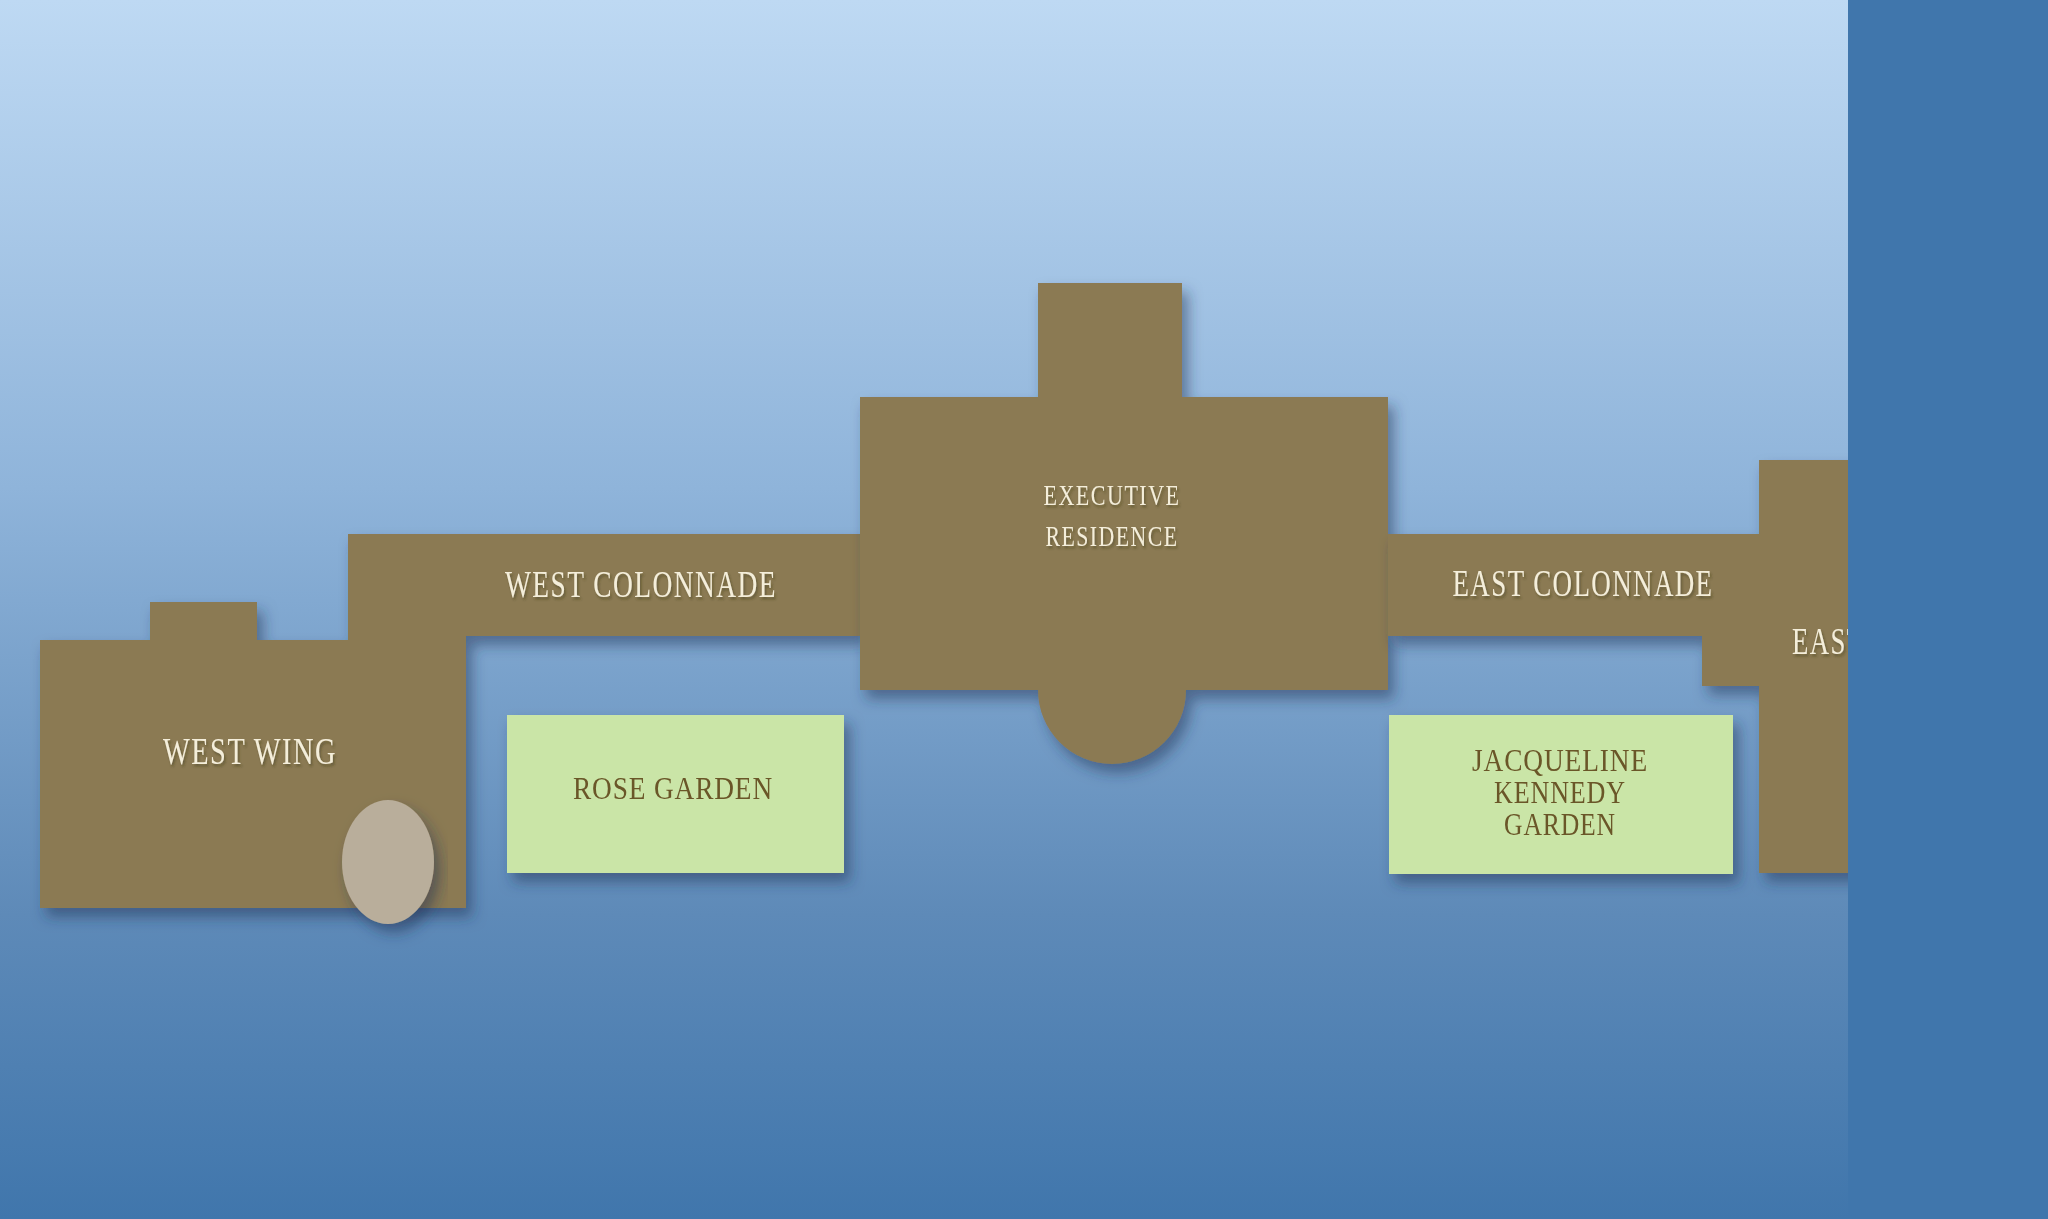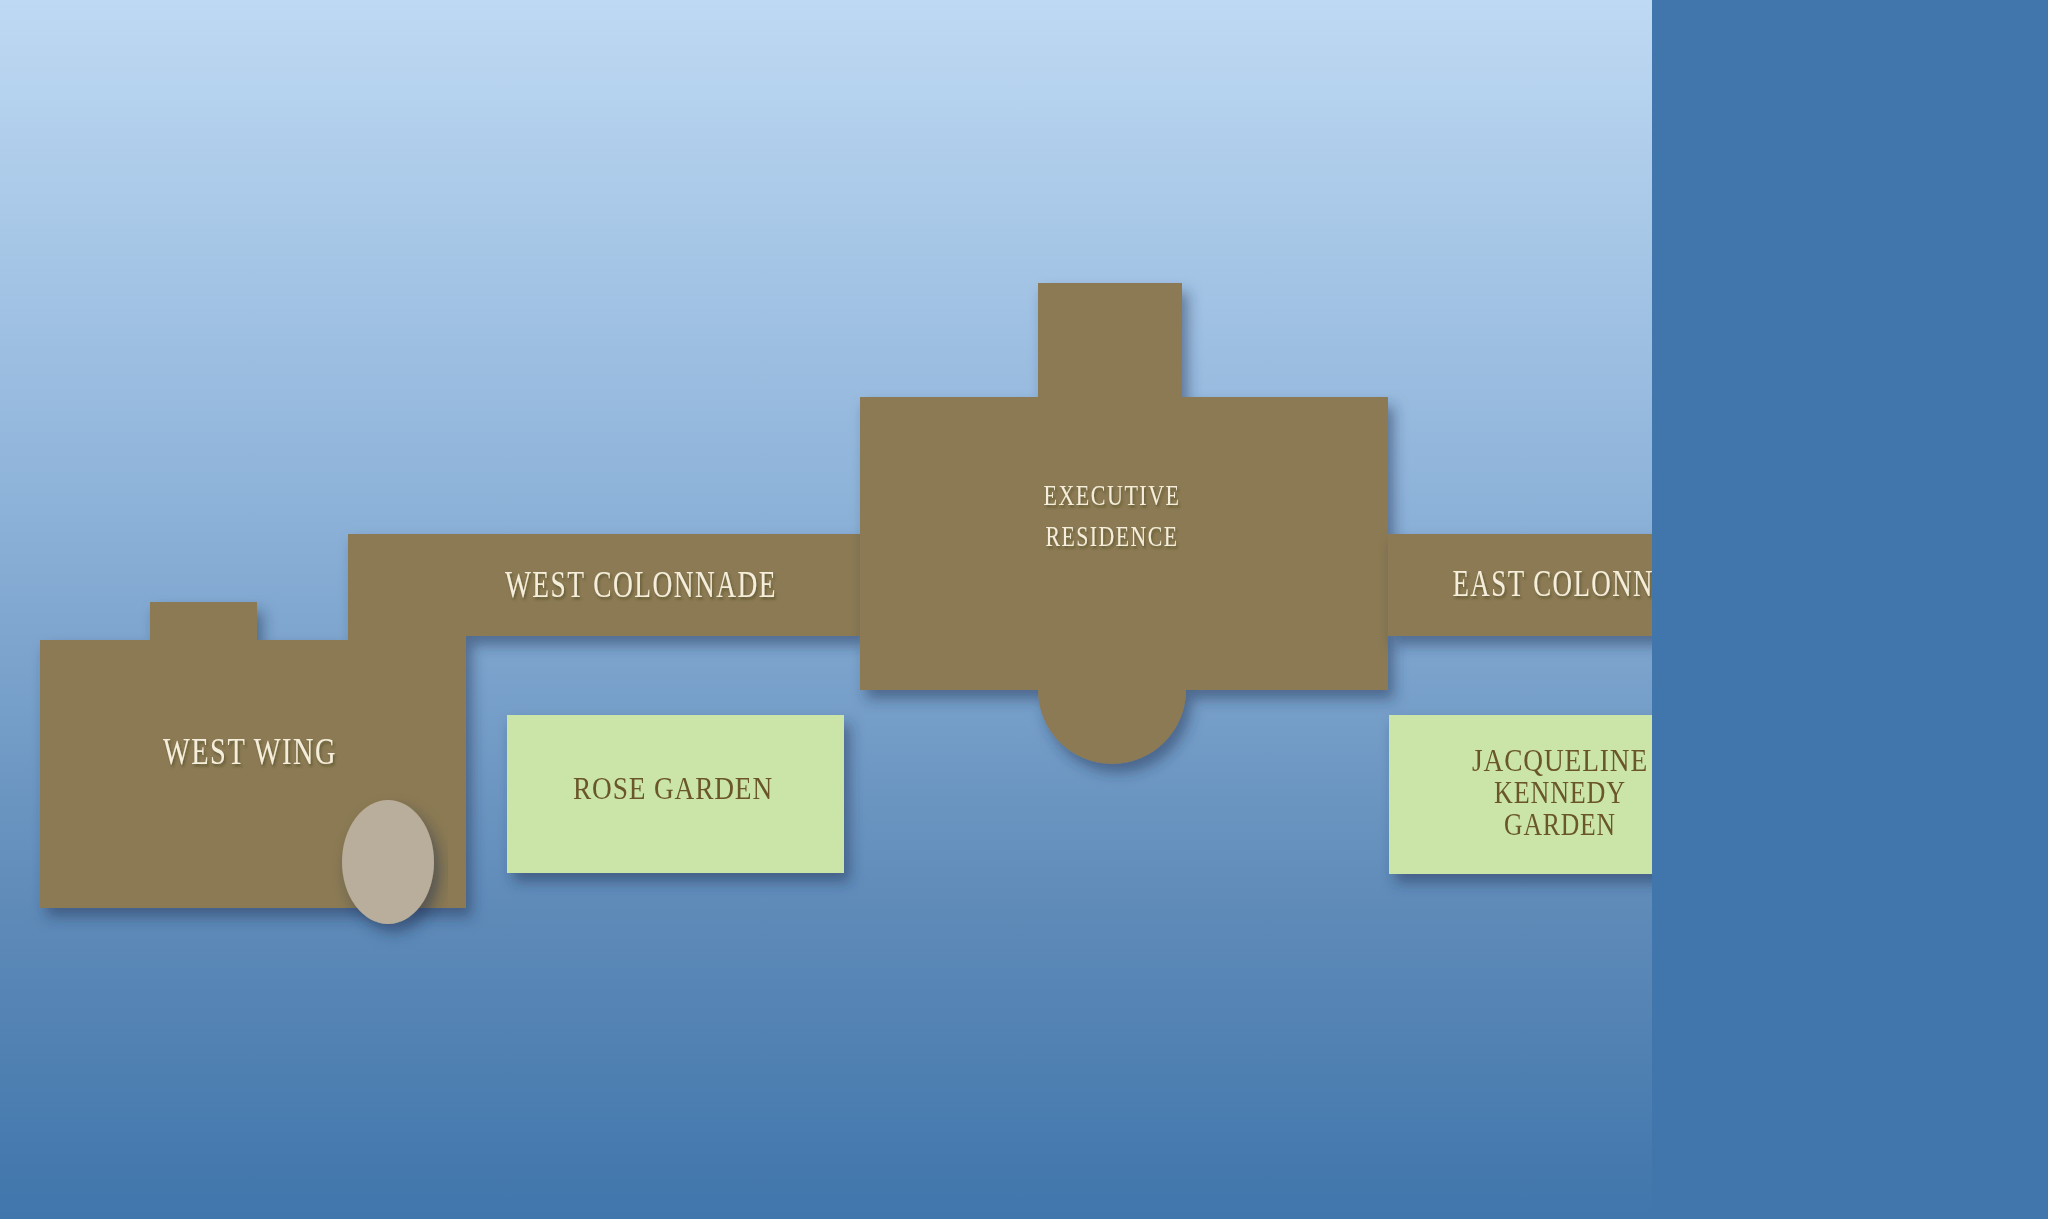--- a/index.html
+++ b/index.html
@@ -3,21 +3,21 @@
 <meta charset="utf-8">
 <title>Map</title>
 <style>
   html, body {
     margin: 0;
     padding: 0;
     background: #4076ac;
   }
   .map-stage {
     position: relative;
-    width: 1652px;
+    width: 1848px;
     height: 1219px;
     overflow: hidden;
   }
   svg { display: block; }
   text {
     font-family: "Liberation Serif", "DejaVu Serif", serif;
     font-weight: normal;
   }
   .building-label {
     letter-spacing: 2px;

